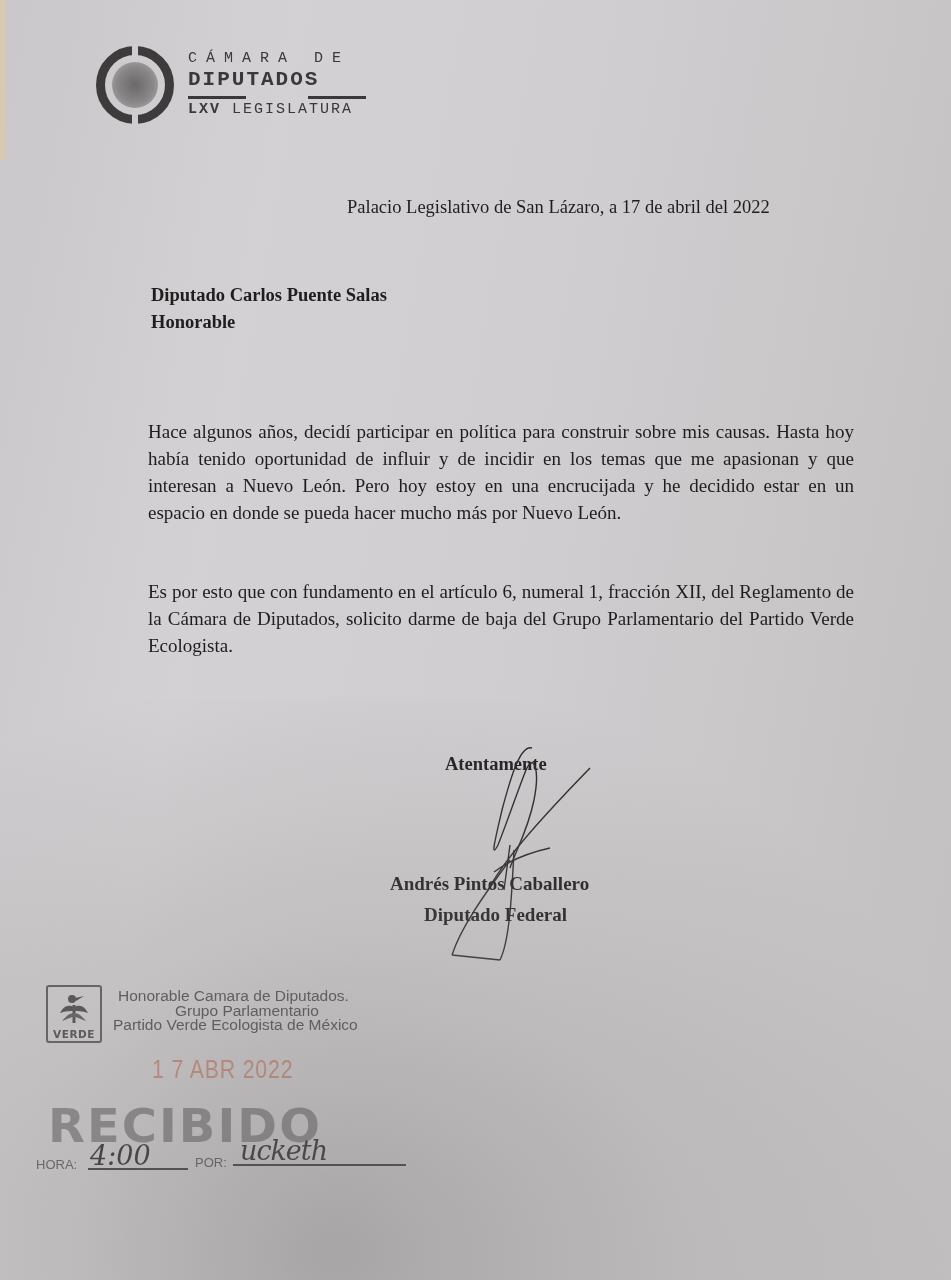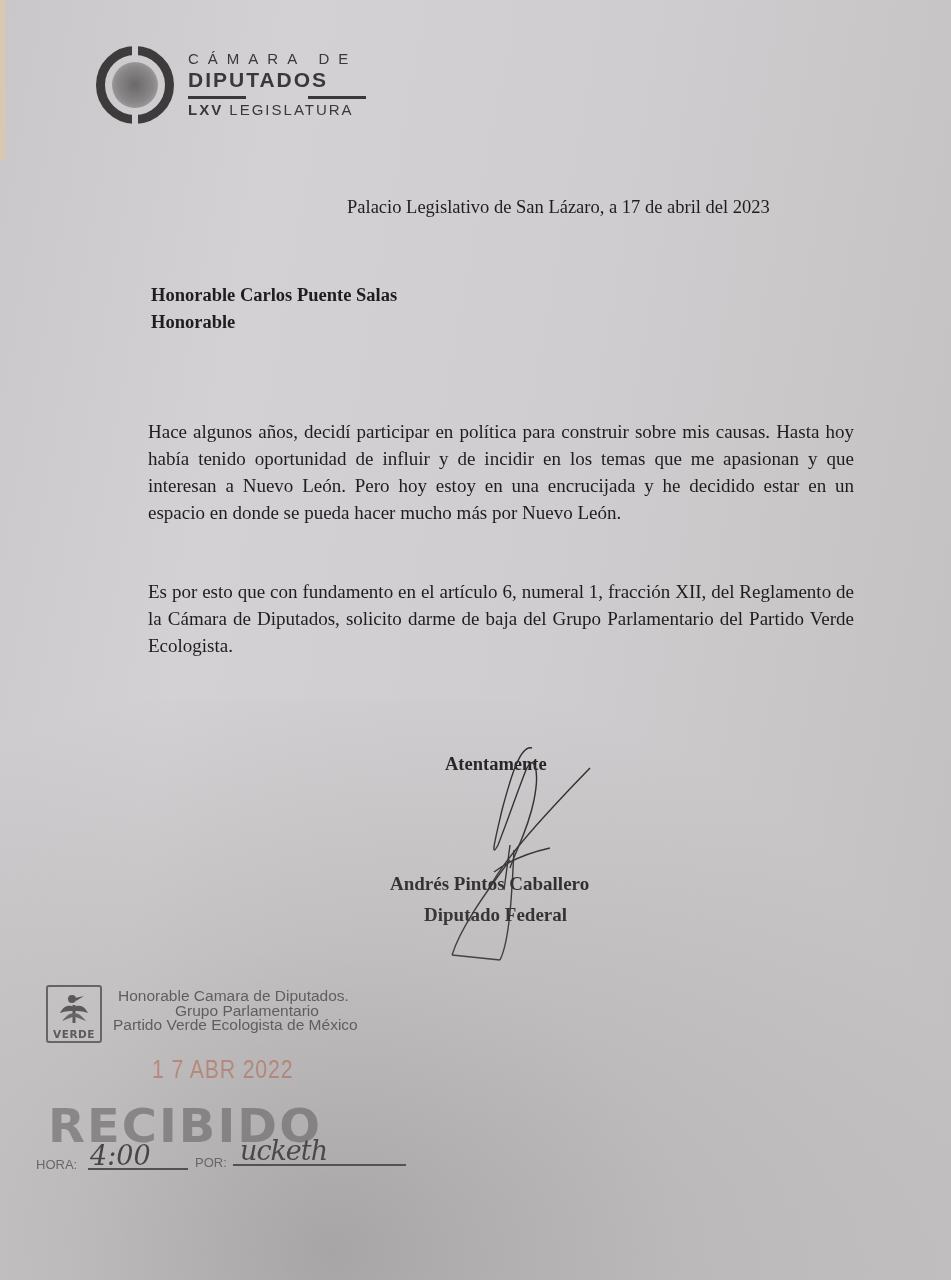--- a/index.html
+++ b/index.html
@@ -13,21 +13,21 @@
     background: radial-gradient(ellipse at 35% 95%, rgba(120,115,115,0.45) 0%, rgba(150,145,145,0.25) 40%, rgba(200,198,198,0) 75%);
     pointer-events:none;
   }
   .edge { position:absolute; left:0; top:0; width:5px; height:160px; background:#d8c9b0; }
   
   .logo { position:absolute; left:96px; top:46px; display:flex; align-items:center; }
   .seal { width:78px; height:78px; position:relative; }
   .seal-ring { position:absolute; inset:0; border-radius:50%; border:9px solid #3d3b3c; box-sizing:border-box; }
   .seal-gap { position:absolute; left:36px; top:-2px; width:6px; height:82px; background:#cfcdcf; }
   .seal-inner { position:absolute; left:16px; top:16px; width:46px; height:46px; border-radius:50%; background:radial-gradient(circle,#6b6869 0%,#8a8788 55%,#b8b6b7 100%); }
-  .logo-text { margin-left:14px; font-family:Liberation Sans, sans-serif; color:#3a3839; }
+  .logo-text { margin-left:14px; font-family:Liberation Mono, monospace; color:#3a3839; }
   .lt1 { font-size:15px; letter-spacing:9px; line-height:16px; }
   .lt2 { font-size:21px; font-weight:bold; letter-spacing:2px; line-height:26px; }
   .lt-rule { display:flex; justify-content:space-between; width:178px; margin:3px 0 2px; }
   .lt-rule span { display:block; height:3px; background:#3a3839; }
   .lt3 { font-size:15px; letter-spacing:2px; line-height:18px; }
   .lt3 b { font-weight:bold;margin-top:12px; }
   
   .abs { position:absolute; }
   .dateline { left:347px; top:197px; font-size:18.5px; }
   .addressee { left:151px; top:282px; font-size:18.5px; font-weight:bold; line-height:27px; }
@@ -71,24 +71,24 @@
     <div class="lt1">CÁMARA DE</div>
     <div class="lt2">DIPUTADOS</div>
     <div class="lt-rule">
         <span style="width:58px"></span>
         <span style="width:58px"></span>
       </div>
     <div class="lt3"><b>LXV</b> <span>LEGISLATURA</span></div>
   </div>
 </div>
 
-<div class="abs dateline">Palacio Legislativo de San Lázaro,  a 17 de abril del 2023</div>
+<div class="abs dateline">Palacio Legislativo de San Lázaro,  a 17 de abril del 2022</div>
 
 <div class="abs addressee">
-  <div>Honorable Carlos Puente Salas</div>
+  <div>Diputado Carlos Puente Salas</div>
   <div>Honorable</div>
 </div>
 
 <div class="abs para p1">Hace algunos años, decidí participar en política para construir sobre mis causas. Hasta hoy había tenido oportunidad de influir y de incidir en los temas que me apasionan y que interesan  a Nuevo León. Pero hoy estoy en una encrucijada y he decidido estar en un espacio en donde se pueda hacer mucho más por Nuevo León.</div>
 <div class="abs para p2">Es por esto que con fundamento en el artículo 6, numeral 1, fracción XII, del Reglamento de la Cámara de Diputados, solicito darme de baja del Grupo Parlamentario del Partido Verde Ecologista.</div>
 
 <div class="abs closing">Atentamente</div>
 
 <svg class="signature" viewBox="0 0 170 225" fill="none" stroke="#2a2829" stroke-width="1.4">
   <path d="M92 8 C80 4 70 40 62 70 C55 100 50 120 58 105 C66 85 78 50 86 30 C94 12 100 30 94 60 C88 90 76 110 70 128"></path>

